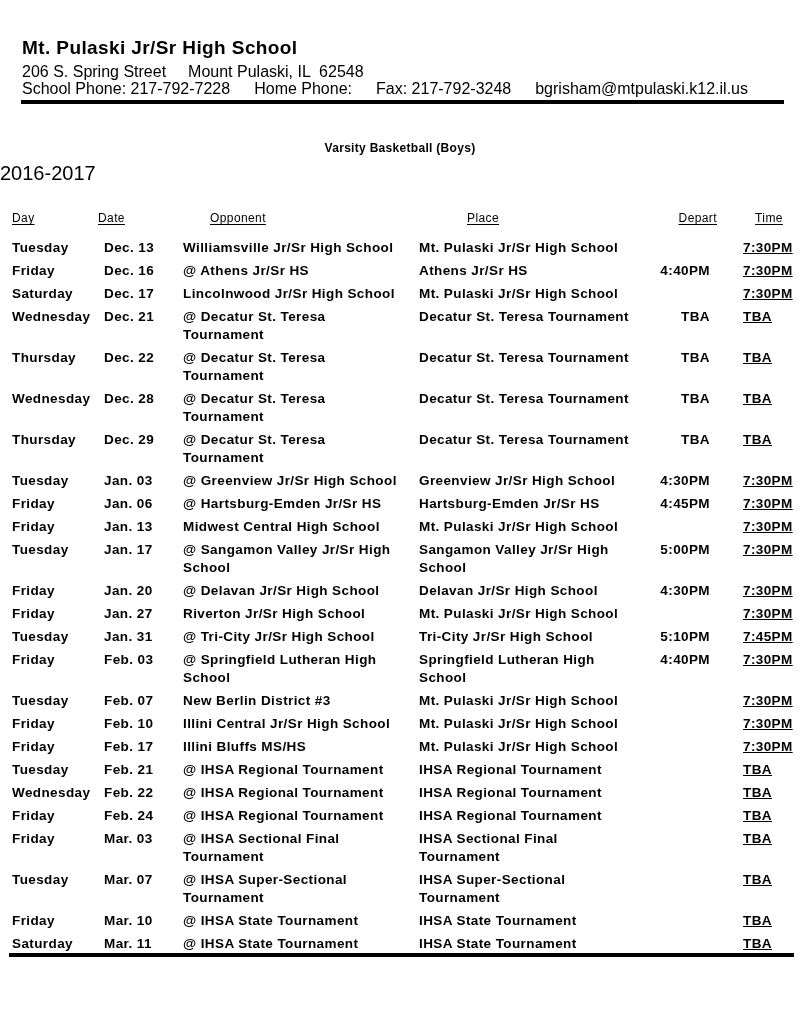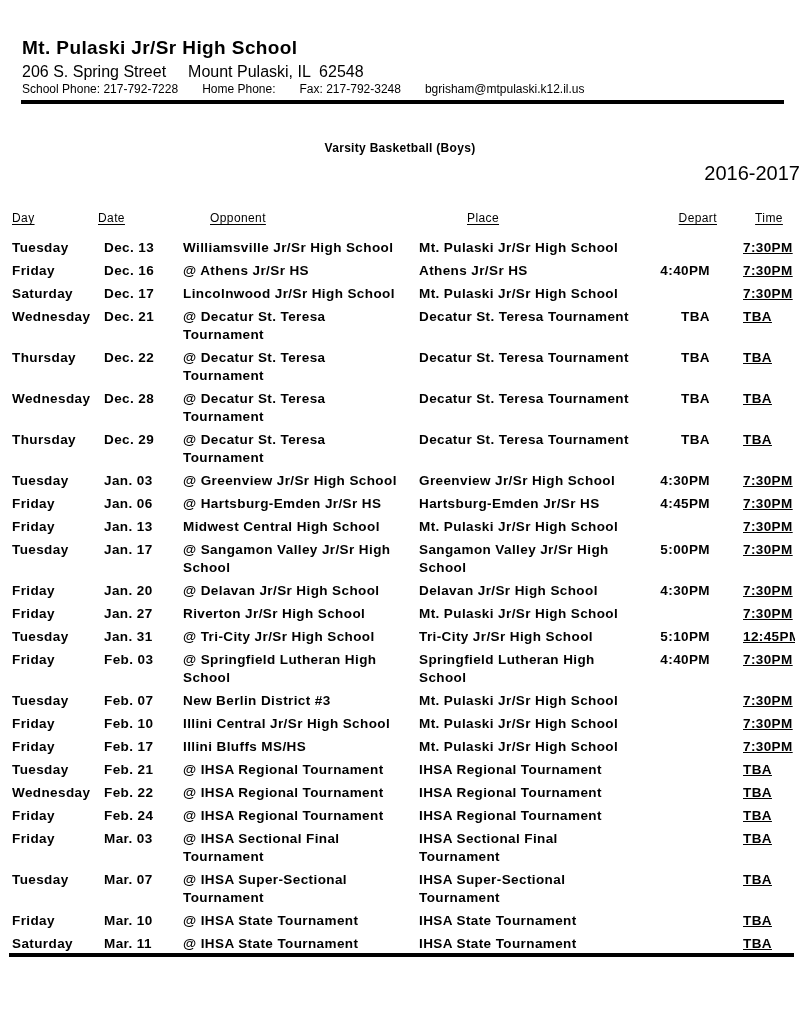--- a/index.html
+++ b/index.html
@@ -10,29 +10,29 @@
     color: #000000;
     font-family: "Liberation Sans", sans-serif;
     overflow: hidden;
   }
   .school { padding-top: 37px; padding-left: 22px; }
   .school-name {
     font-size: 19px; font-weight: bold; line-height: 22px; letter-spacing: 0.4px;
   }
   .addr { font-size: 16px; line-height: 14px; margin-top: 6px; white-space: pre; }
   .addr span { margin-right: 22px; }
-  .contact { font-size: 12px; line-height: 14px; margin-top: 3px; white-space: pre; }
+  .contact { font-size: 16px; line-height: 14px; margin-top: 3px; white-space: pre; }
   .contact span { margin-right: 24px; }
   .rule-top { height: 4px; background: #000; margin: 4px 16px 0 21px; }
   .rule-bottom { height: 4px; background: #000; margin: 0 6px 0 9px; }
   .title {
     text-align: center; font-size: 12px; font-weight: bold;
     line-height: 24px; margin-top: 32px; letter-spacing: 0.3px;
   }
-  .season { text-align: right; font-size: 20px; line-height: 24px; margin-top: 1px; }
+  .season { text-align: left; font-size: 20px; line-height: 24px; margin-top: 1px; }
   table {
     border-collapse: collapse; table-layout: fixed;
     margin: 24px 0 0 12px; width: 783px;
   }
   th {
     font-weight: normal; text-decoration: underline; text-underline-offset: 2px;
     font-size: 12px; line-height: 18px; letter-spacing: 0.4px;
     padding: 0 0 7px 0; text-align: left; vertical-align: top;
   }
   td {
@@ -197,21 +197,21 @@
         <td>Mt. Pulaski Jr/Sr High School</td>
         <td></td>
         <td>7:30PM</td>
       </tr>
       <tr>
         <td>Tuesday</td>
         <td>Jan. 31</td>
         <td>@ Tri-City Jr/Sr High School</td>
         <td>Tri-City Jr/Sr High School</td>
         <td>5:10PM</td>
-        <td>12:45PM</td>
+        <td>7:45PM</td>
       </tr>
       <tr>
         <td>Friday</td>
         <td>Feb. 03</td>
         <td>@ Springfield Lutheran High
 School</td>
         <td>Springfield Lutheran High
 School</td>
         <td>4:40PM</td>
         <td>7:30PM</td>

